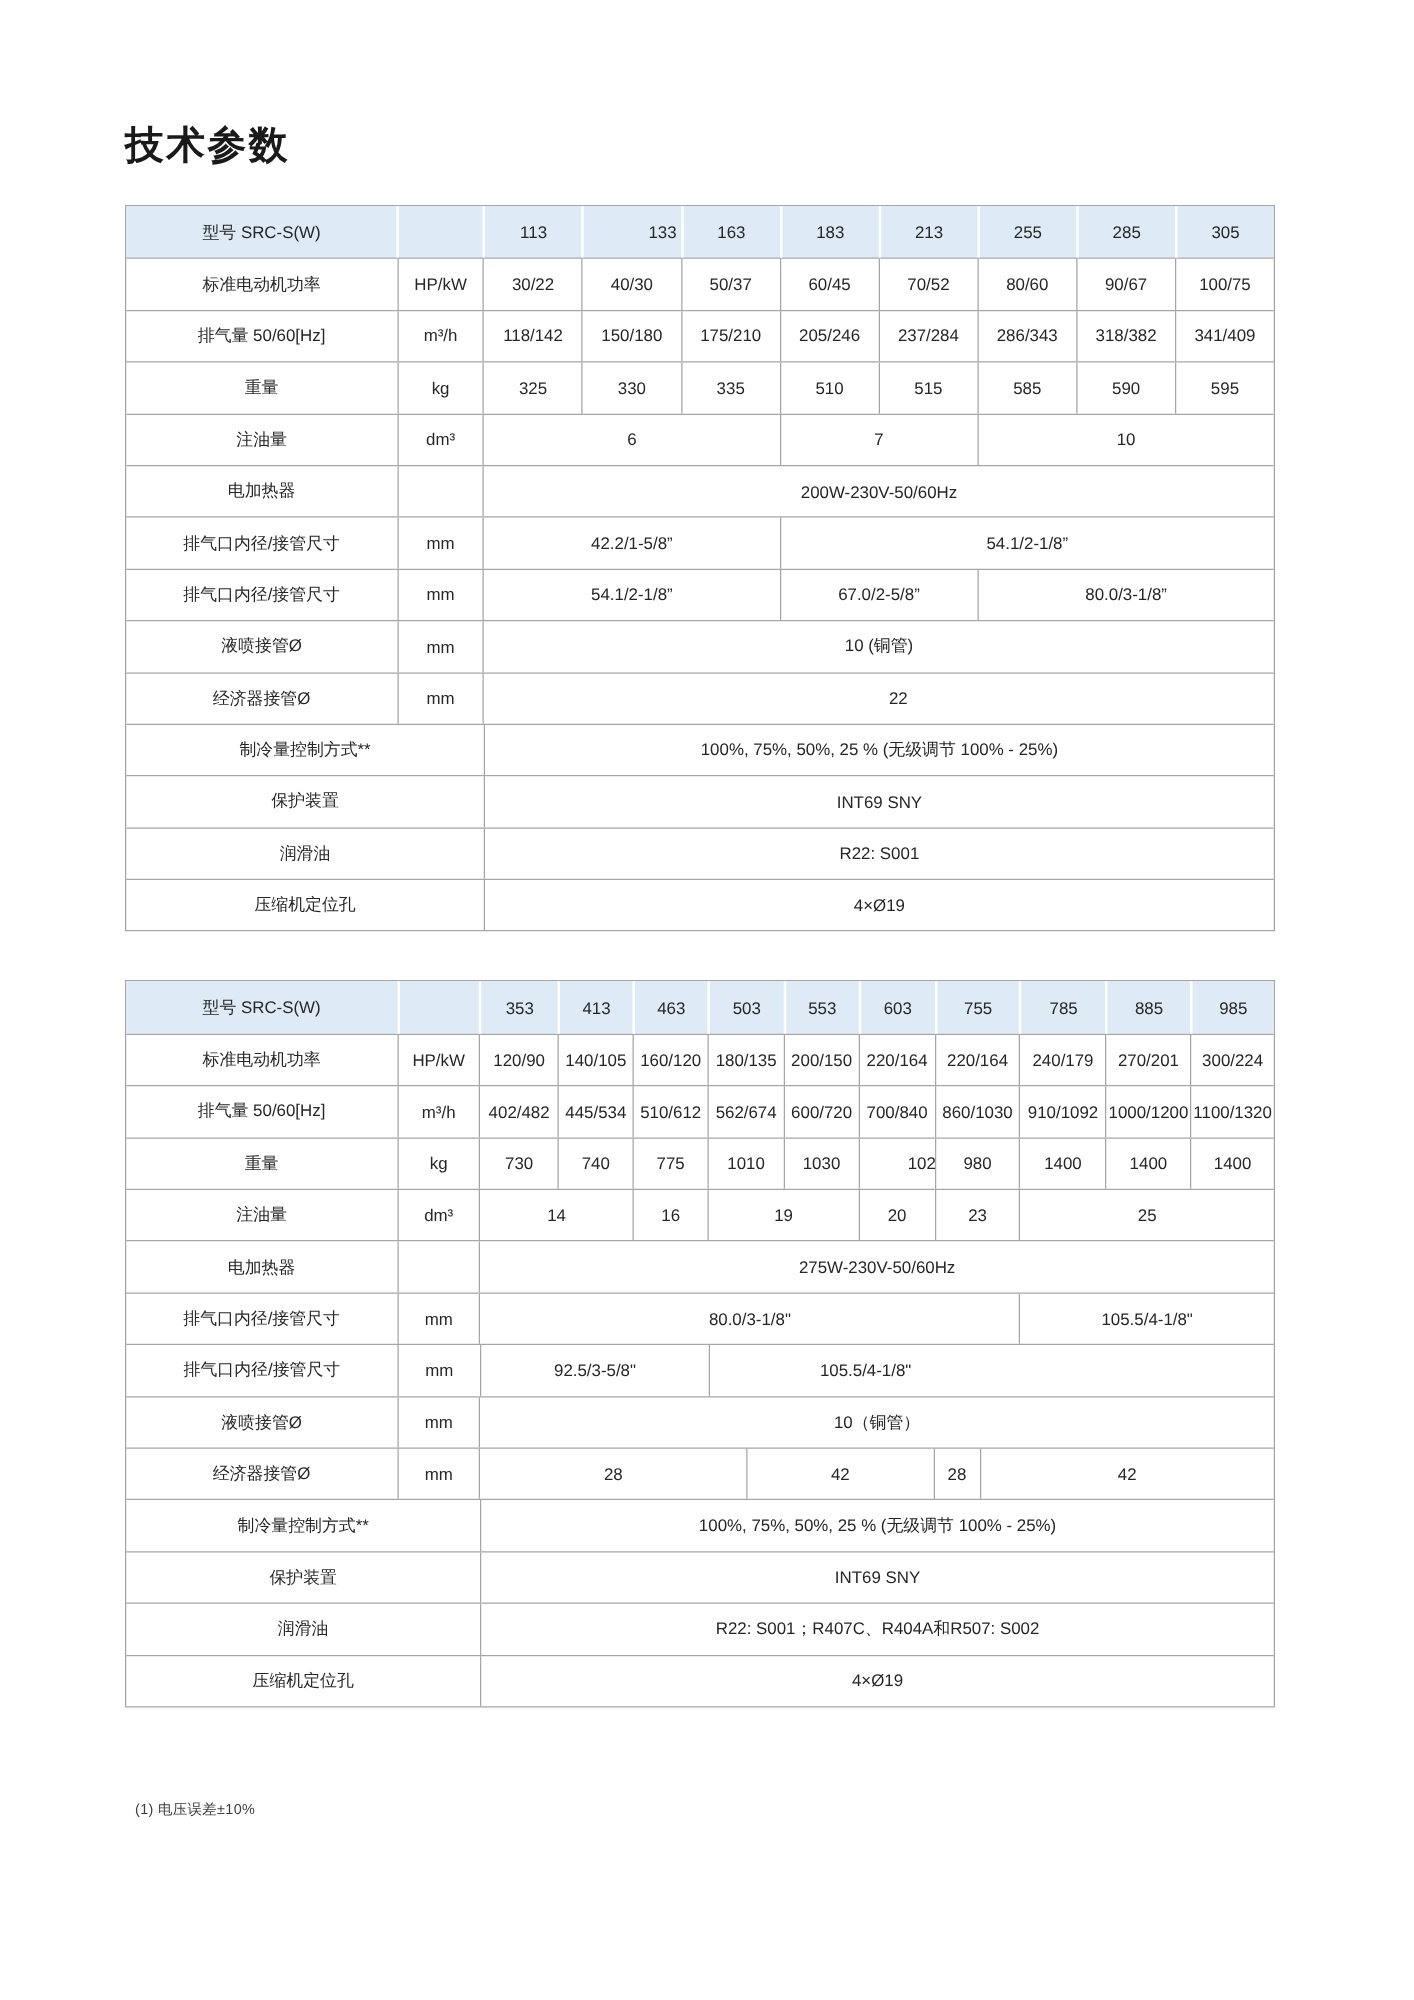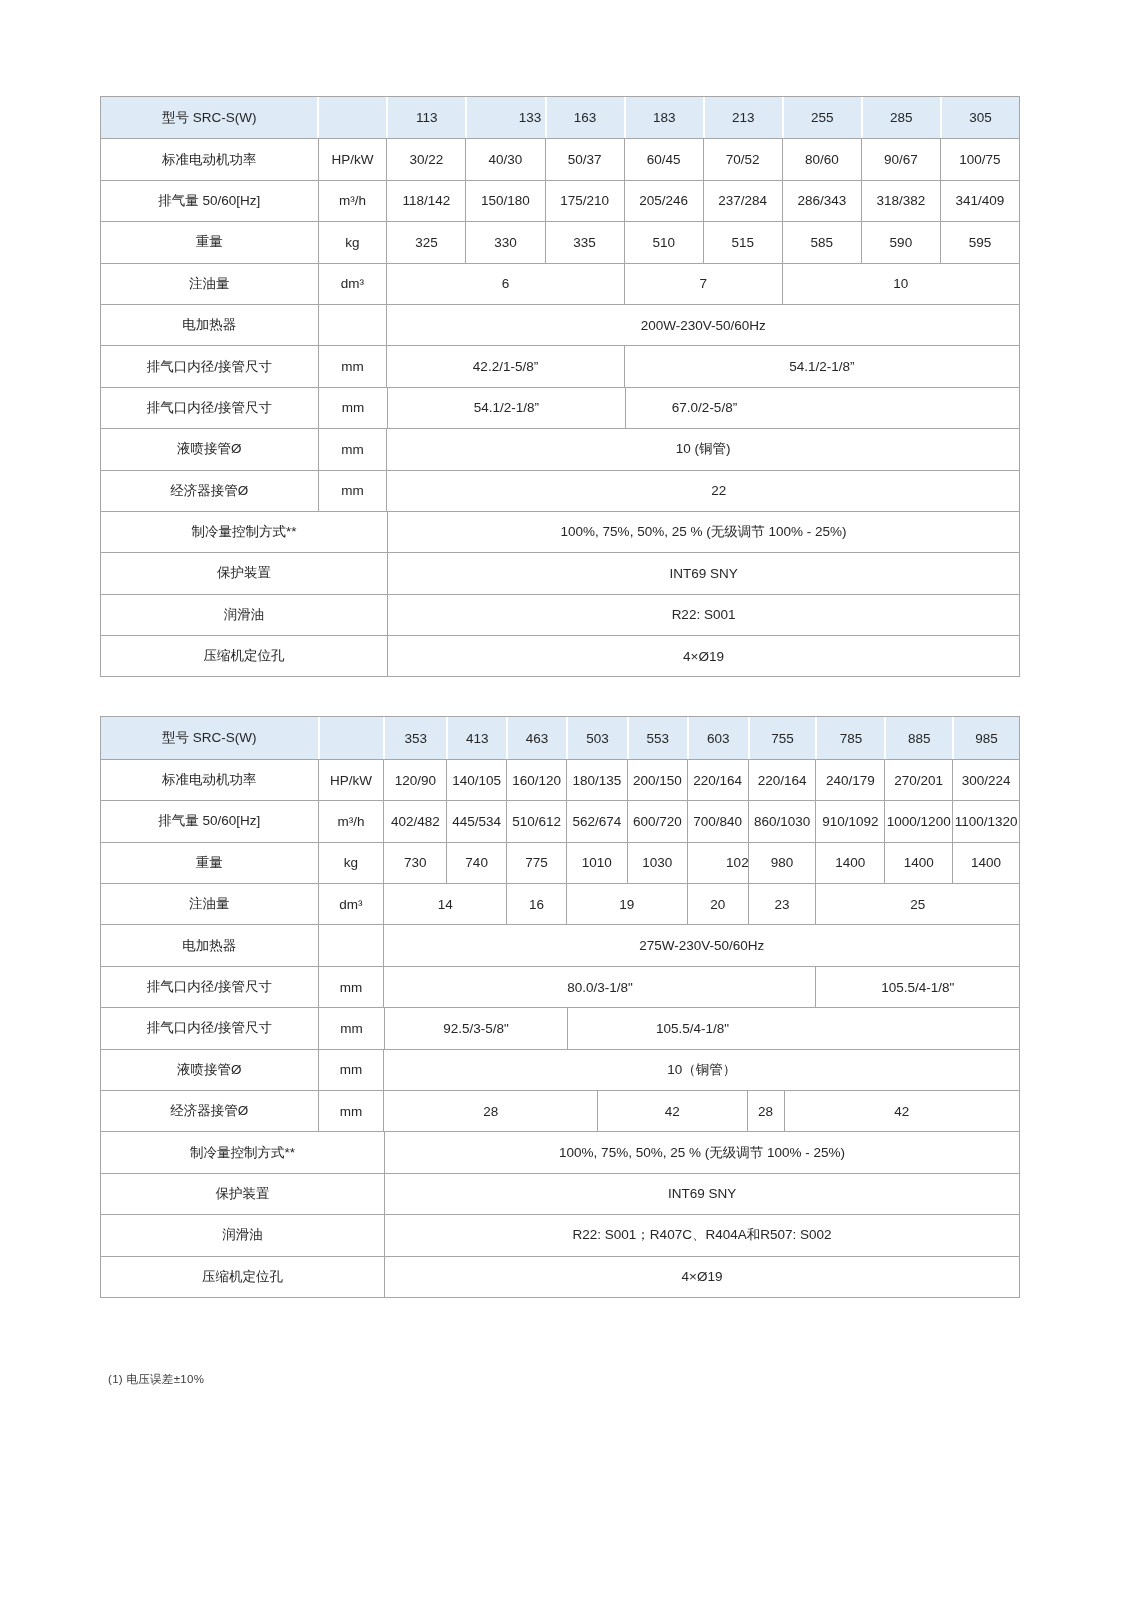--- a/index.html
+++ b/index.html
@@ -34,20 +34,21 @@
   .footnote {
     margin-top:74px; padding-left:8px; font-size:11.5px; color:#3d3d3d;
     letter-spacing:0.3px;
   }
 </style>
 </head>
 <body>
 
 <div class="page">
   <div class="content">
+    <h1 class="page-title">技术参数</h1>
 
     <div class="tbl" id="table1">
         <div class="trow hdr">
           <div class="cell label" style="width: 217px;">型号 SRC-S(W)</div>
           <div class="cell unit" style="width: 69px;"></div>
           <div class="cell val" style="width: 79.25px;">113</div>
           <div class="cell val" style="width: 79.25px; padding-left: 48px;">133</div>
           <div class="cell val" style="width: 79.25px;">163</div>
           <div class="cell val" style="width: 79.25px;">183</div>
           <div class="cell val" style="width: 79.25px;">213</div>
@@ -107,20 +108,21 @@
           <div class="cell label" style="width: 217px;">排气口内径/接管尺寸</div>
           <div class="cell unit" style="width: 69px;">mm</div>
           <div class="cell val" style="width: 237.75px;">42.2/1-5/8”</div>
           <div class="cell val" style="width: 396.25px; flex: 1 1 auto;">54.1/2-1/8”</div>
         </div>
         <div class="trow">
           <div class="cell label" style="width: 217px;">排气口内径/接管尺寸</div>
           <div class="cell unit" style="width: 69px;">mm</div>
           <div class="cell val" style="width: 237.75px;">54.1/2-1/8”</div>
           <div class="cell val" style="width: 158.5px;">67.0/2-5/8”</div>
+          <div class="cell val" style="width: 237.75px; flex: 1 1 auto;">80.0/3-1/8”</div>
         </div>
         <div class="trow">
           <div class="cell label" style="width: 217px;">液喷接管Ø</div>
           <div class="cell unit" style="width: 69px;">mm</div>
           <div class="cell val" style="width: 634px; flex: 1 1 auto;">10 (铜管)</div>
         </div>
         <div class="trow">
           <div class="cell label" style="width: 217px;">经济器接管Ø</div>
           <div class="cell unit" style="width: 69px;">mm</div>
           <div class="cell val" style="width: 634px; flex: 1 1 auto; padding-left: 31px;">22</div>

